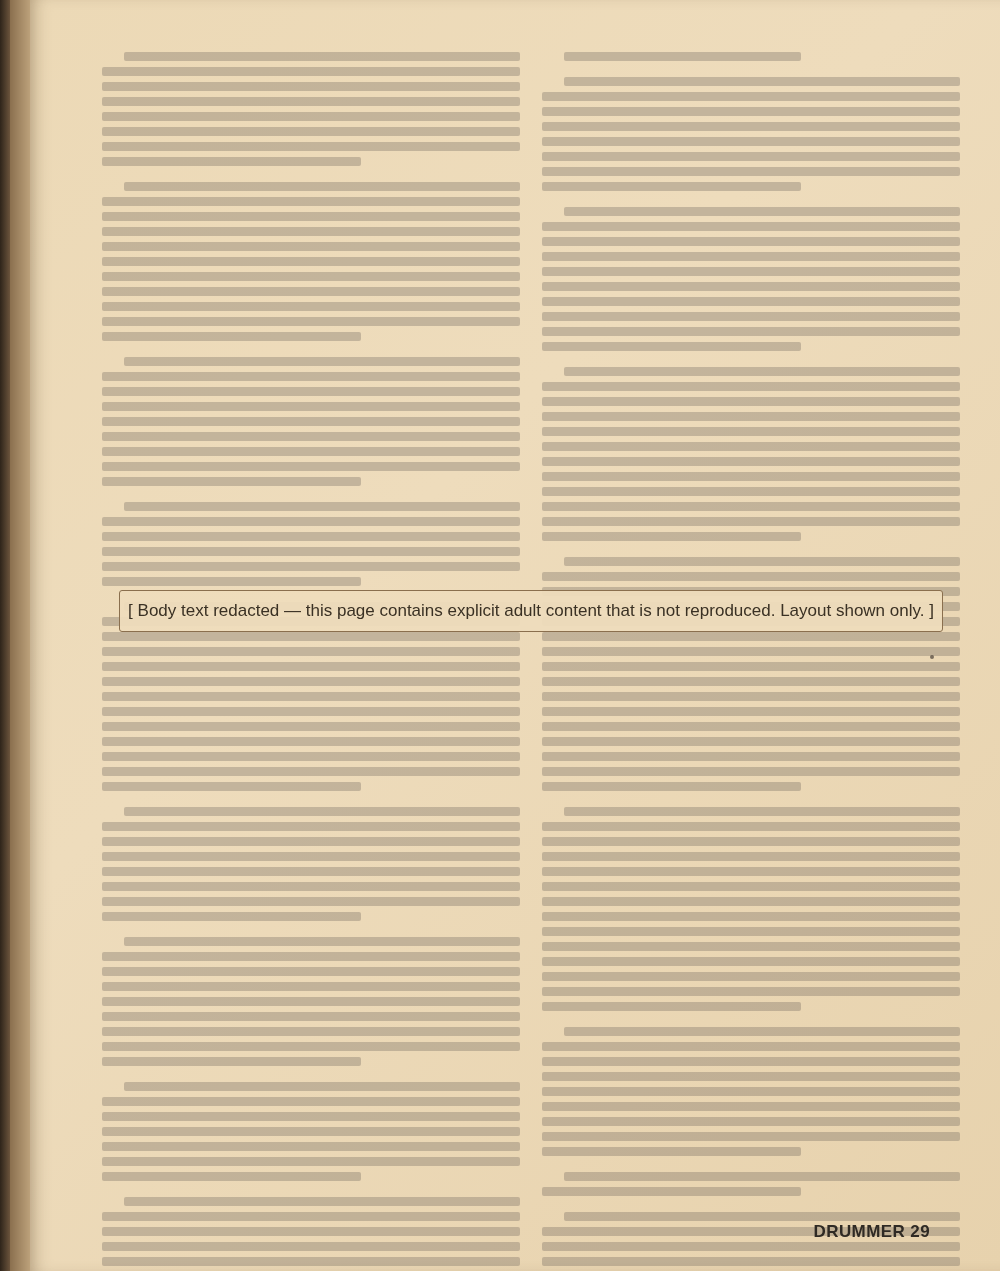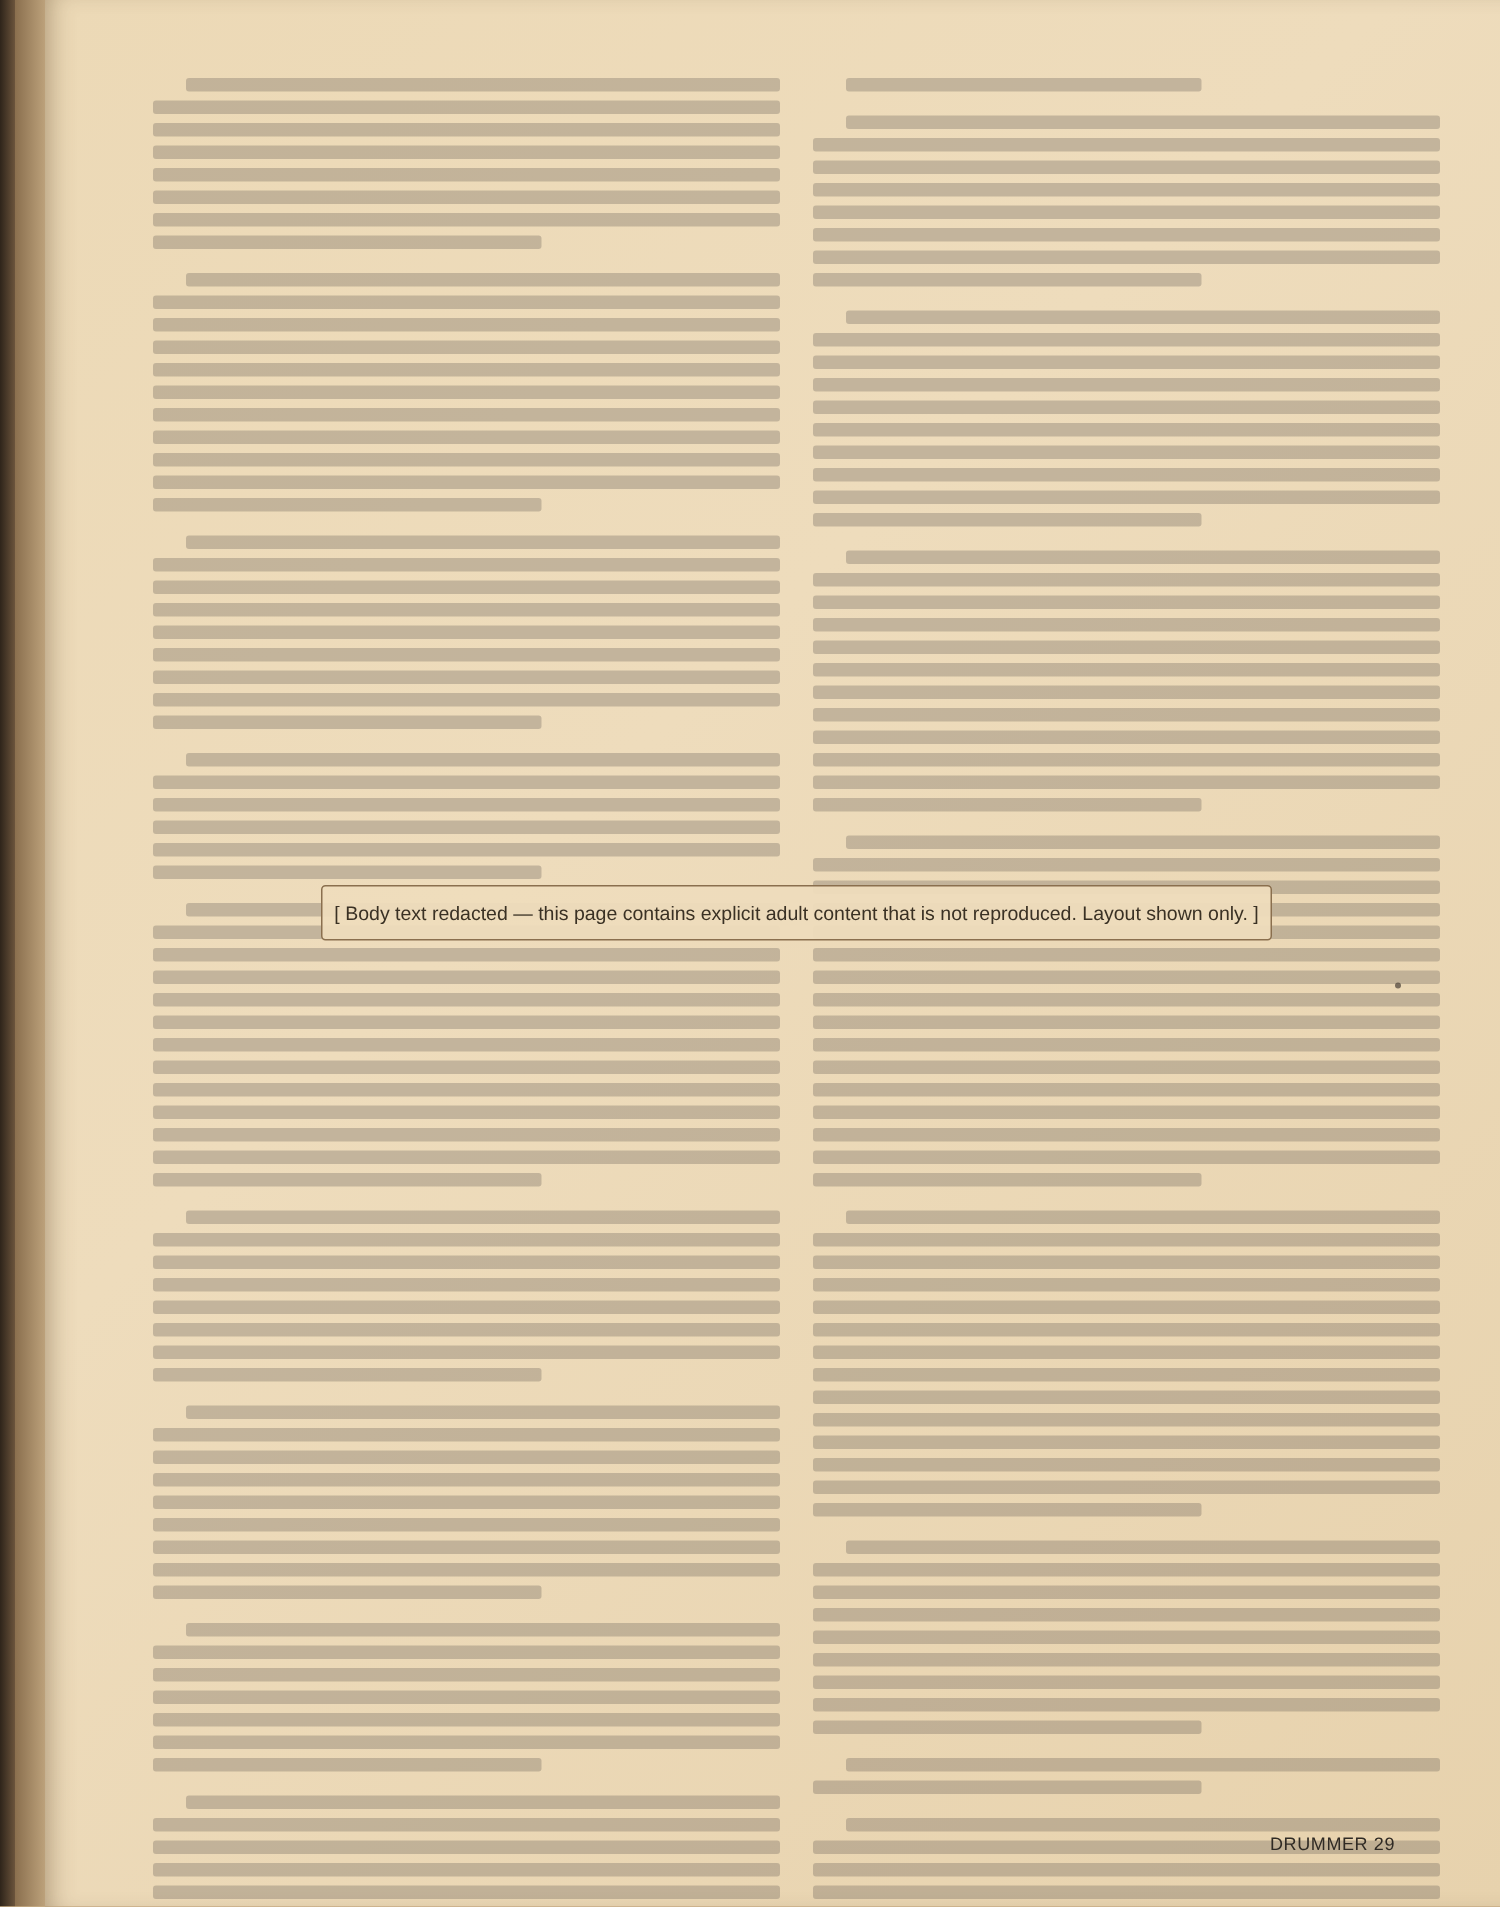--- a/index.html
+++ b/index.html
@@ -68,28 +68,28 @@
     width: 858px;
     text-align: center;
     z-index: 5;
   }
   .redaction-notice .inner {
     display: inline-block;
     background: rgba(238, 220, 188, 0.95);
     border: 1px solid #8a6f4e;
     color: #3a3124;
     padding: 10px 8px;
-    font-size: 13px;
+    font-size: 17px;
     border-radius: 3px;
   }
   .footer {
     position: absolute;
     right: 70px; top: 1222px;
-    font-size: 12px;
-    font-weight: normal;
+    font-size: 17px;
+    font-weight: bold;
     letter-spacing: 0.4px;
     color: #2f2a24;
   }
   
   .scan-dot {
     position: absolute;
     right: 66px; top: 655px;
     width: 4px; height: 4px;
     border-radius: 50%;
     background: #4a4038;

